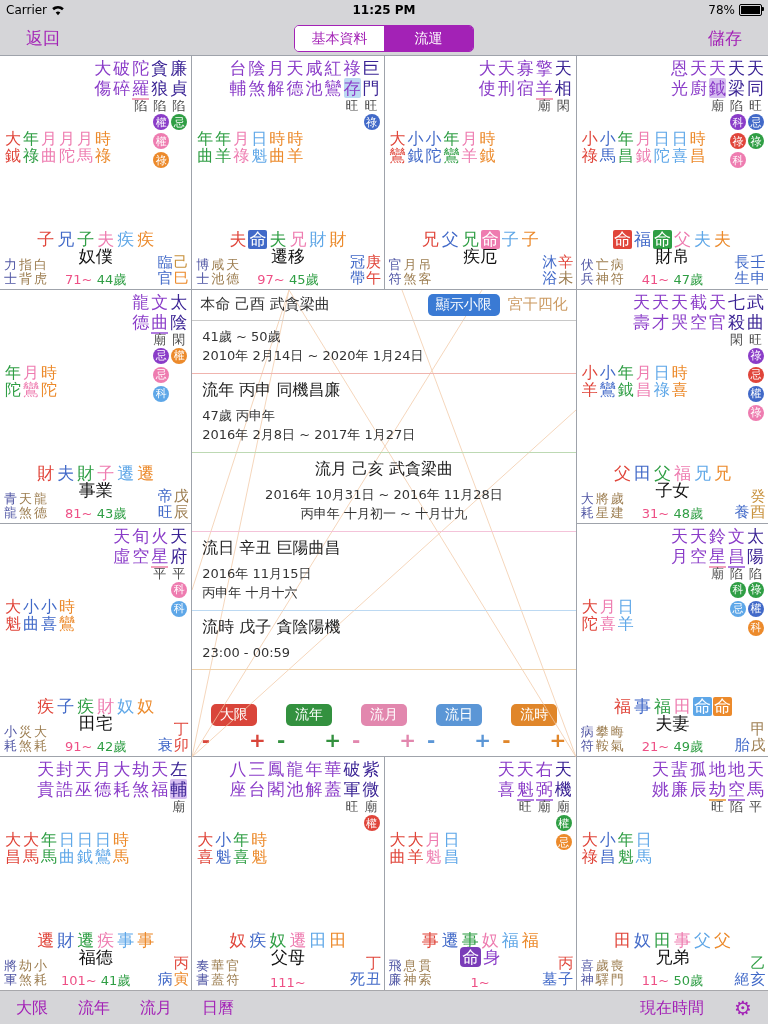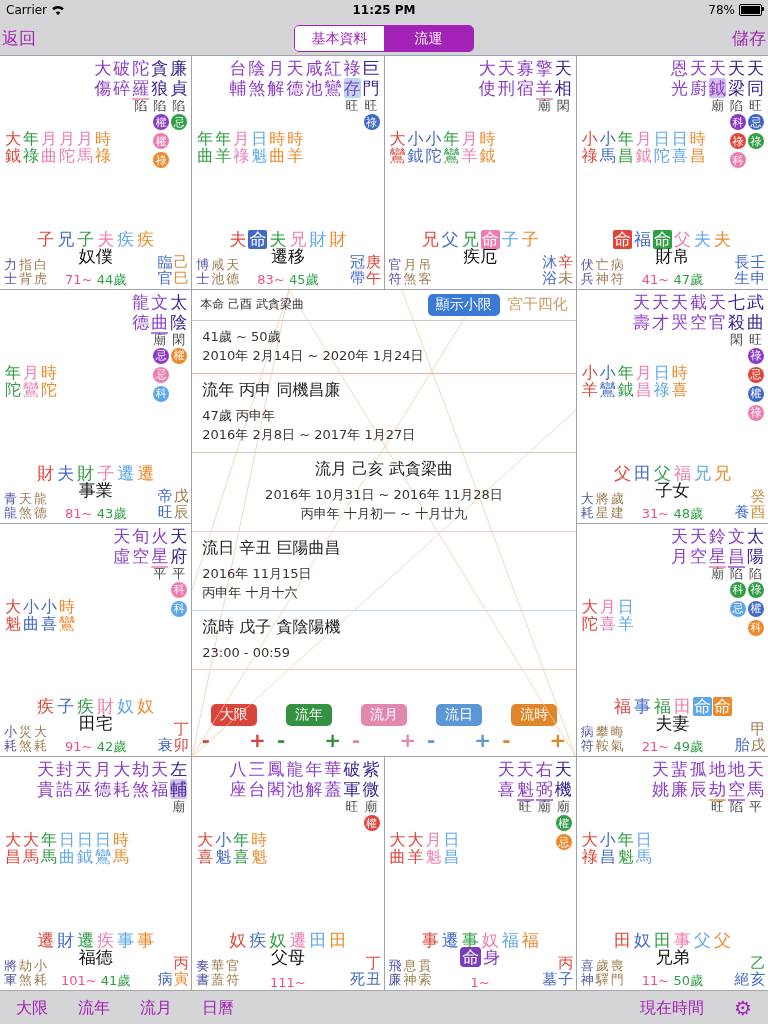--- a/index.html
+++ b/index.html
@@ -4,21 +4,21 @@
 <style>
   html,body{margin:0;padding:0;background:#fff;}
   body{width:768px;height:1024px;position:relative;font-family:"DejaVu Sans","Liberation Sans",sans-serif;-webkit-font-smoothing:antialiased;overflow:hidden;}
   
   .statusbar{height:20px;background:#d5d5d8;display:flex;align-items:center;justify-content:space-between;padding:0 6px;font-size:12px;color:#000;}
   .statusbar .mid{font-weight:bold;position:absolute;left:0;right:0;text-align:center;}
   .statusbar .left,.statusbar .right{display:flex;align-items:center;gap:4px;z-index:1;}
   .batt{width:21px;height:10px;border:1px solid #000;border-radius:2px;position:relative;}
   .batt::after{content:"";position:absolute;right:-3px;top:2px;width:2px;height:4px;background:#000;border-radius:0 1px 1px 0;}
   .batt i{position:absolute;inset:1px;background:#000;}
-  .navbar{height:36px;background:#d5d5d8;border-bottom:1px solid #a7a7ab;display:flex;align-items:center;justify-content:space-between;padding:0 2px;position:relative;}
+  .navbar{height:36px;background:#d5d5d8;border-bottom:1px solid #a7a7ab;display:flex;align-items:center;justify-content:space-between;padding:0 26px;position:relative;}
   .navbtn{color:#a322b6;font-size:17px;cursor:pointer;}
   .seg{position:absolute;left:50%;top:5px;transform:translateX(-50%);display:flex;border:1px solid #a322b6;border-radius:5px;overflow:hidden;height:25px;}
   .seg div{width:89px;text-align:center;font-size:14px;line-height:25px;color:#a322b6;background:#fff;}
   .seg div.on{background:#a322b6;color:#fff;}
   
   .grid{position:absolute;top:55px;left:0;width:768px;height:934px;display:grid;grid-template-columns:repeat(4,1fr);grid-template-rows:repeat(4,1fr);gap:1px;background:#9fa3ab;border-top:1px solid #9fa3ab;border-bottom:1px solid #9fa3ab;}
   .palace{background:#fff;position:relative;overflow:hidden;}
   .stars{position:absolute;top:2px;right:3px;display:flex;}
   .vcol{width:19px;display:flex;flex-direction:column;align-items:center;font-size:17px;line-height:20px;}
   .statuses{position:absolute;top:41px;right:3px;display:flex;font-size:13px;color:#4a4a4a;}
@@ -46,21 +46,21 @@
   .bg-purple{background:#8a3cc8}
   .hl-red{background:#e0453a;color:#fff}.hl-blue{background:#4169c8;color:#fff}
   .hl-green{background:#2f9e44;color:#fff}.hl-pink{background:#ee7cb0;color:#fff}
   .hl-lblue{background:#5ea7e8;color:#fff}.hl-orange{background:#ec8a2b;color:#fff}
   .u-pink{box-shadow:0 2px 0 #f2a0bc}.u-purple{box-shadow:0 2px 0 #b07ae0}.u-orange{box-shadow:0 2px 0 #f0b060}
   .h-lblue{background:#bcd9f2;border-radius:2px}.h-purple{background:#d5bdf0;border-radius:2px}
   
   .center{grid-column:2/4;grid-row:2/4;background:#fff;position:relative;display:flex;flex-direction:column;}
   .c-lines{position:absolute;inset:0;pointer-events:none;}
   .c-header{display:flex;align-items:center;padding:4px 8px;border-bottom:1px solid #c8c8c8;position:relative;}
-  .c-title{font-size:12px;color:#333;flex:1;}
+  .c-title{font-size:15px;color:#333;flex:1;}
   .c-btn{background:#3a7ad4;color:#fff;border-radius:5px;padding:2px 8px;font-size:14px;margin-right:8px;}
   .c-link{color:#cb9a62;font-size:15px;}
   .c-sec{padding:6px 10px 7px;position:relative;}
   .c-sec .t{font-size:16px;color:#222;margin-bottom:5px;}
   .c-sec .l{font-size:13px;color:#333;line-height:1.5;}
   .c-ctrl{margin-top:auto;display:flex;justify-content:space-around;padding:6px 4px 4px;}
   .cgrp{display:flex;flex-direction:column;align-items:center;width:70px;}
   .cgrp .b{color:#fff;border-radius:5px;padding:2px 9px;font-size:14px;}
   .cgrp .pm{display:flex;justify-content:space-between;width:64px;font-size:20px;font-weight:bold;margin-top:2px;}
   
@@ -283,21 +283,21 @@
         <div class="gcol brown">
           <span>咸</span>
           <span>池</span>
         </div>
         <div class="gcol brown">
           <span>天</span>
           <span>德</span>
         </div>
       </div>
       <div class="pname">遷移</div>
-      <div class="ages"><span class="agepink">83~</span> <span class="green">45歲</span></div>
+      <div class="ages"><span class="agepink">97~</span> <span class="green">45歲</span></div>
       <div class="corner">
         <div class="ccol blue">
           <span>冠</span>
           <span>帶</span>
         </div>
         <div class="ccol">
           <span class="red">庚</span>
           <span class="red">午</span>
         </div>
       </div>

